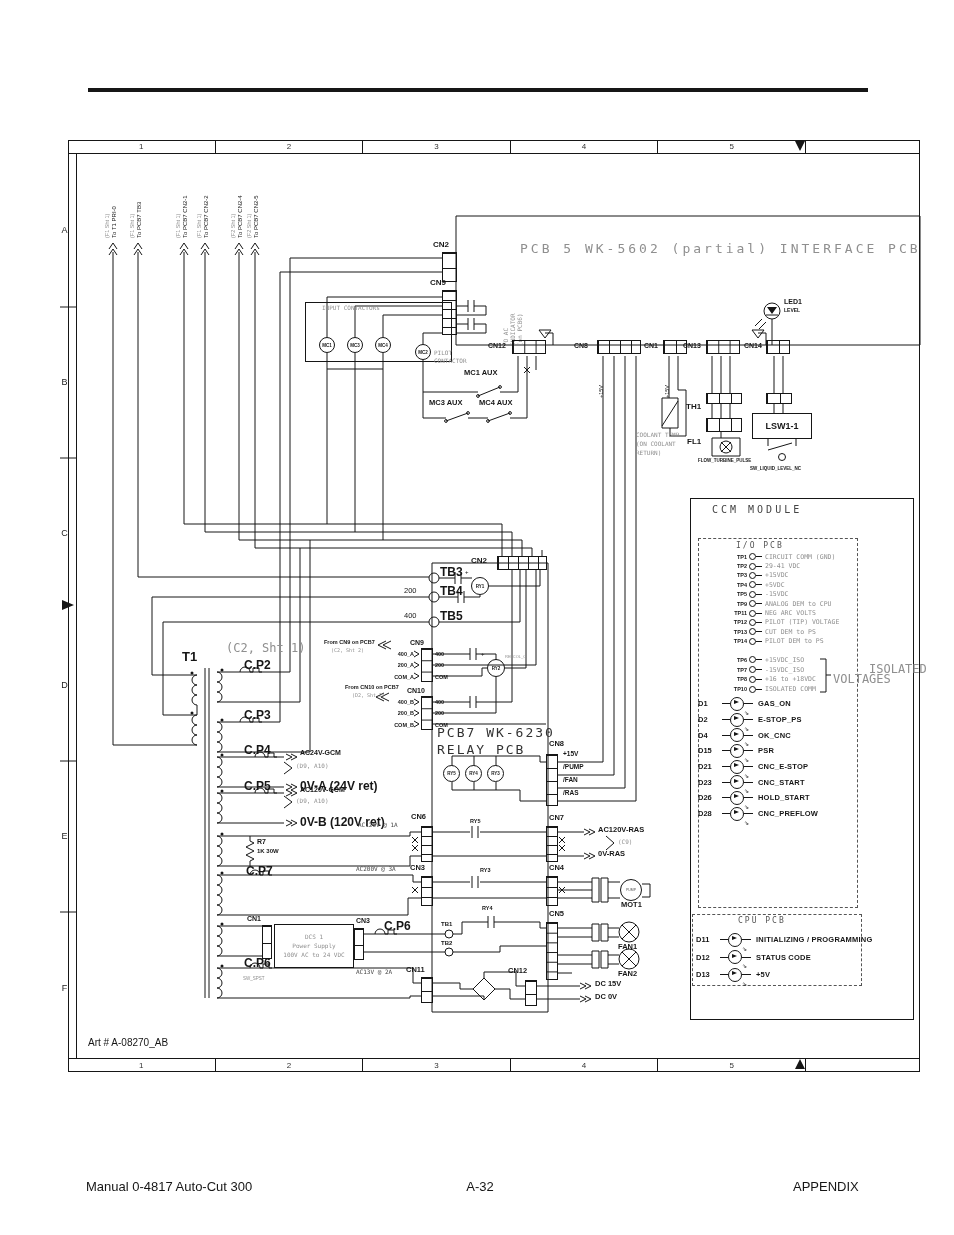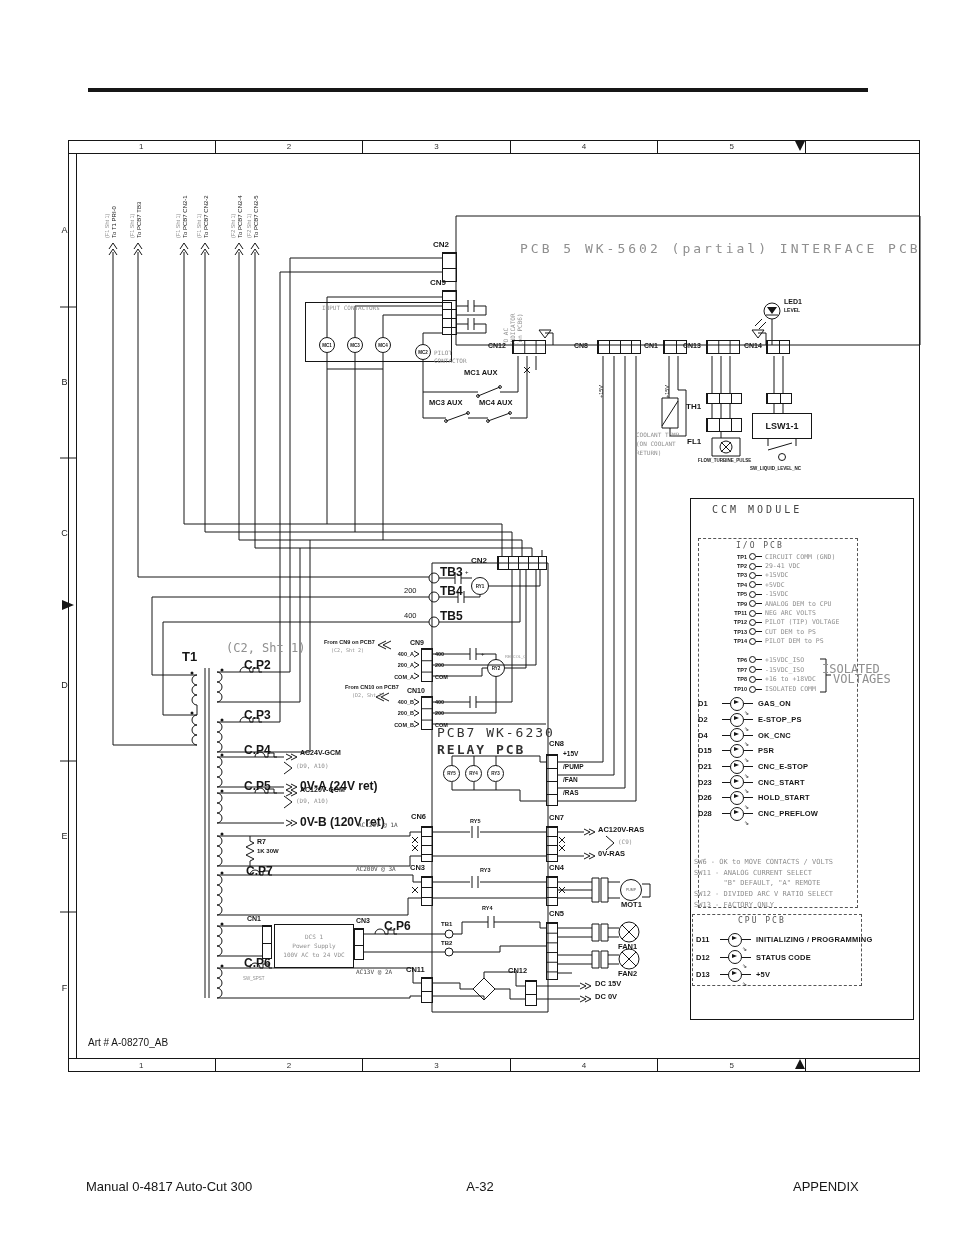--- a/index.html
+++ b/index.html
@@ -323,21 +323,21 @@
         <span class="tpd"></span>
         <span class="tpl">+16 to +18VDC</span>
       </div>
       <div class="tprow">
         <span class="tpid">TP10</span>
         <span class="tpc"></span>
         <span class="tpd"></span>
         <span class="tpl">ISOLATED COMM</span>
       </div>
   </div>
-  <div class="L m g d65" style="left:822px;top:663px;">ISOLATED</div>
+  <div class="L m g d65" style="left:869px;top:663px;">ISOLATED</div>
   <div class="L m g d65" style="left:833px;top:673px;">VOLTAGES</div>
   <div class="drows">
     <div class="drow">
         <span class="did">D1</span>
         <span class="dwl"></span>
         <span class="lsym"></span>
         <span class="dwr"></span>
         <span class="dlabel">GAS_ON</span>
       </div>
       <div class="drow">
@@ -382,23 +382,20 @@
         <span class="dwr"></span>
         <span class="dlabel">HOLD_START</span>
       </div>
       <div class="drow">
         <span class="did">D28</span>
         <span class="dwl"></span>
         <span class="lsym"></span>
         <span class="dwr"></span>
         <span class="dlabel">CNC_PREFLOW</span>
       </div>
-  </div>
-  <div class="swn">
-    <div>SW6 - OK to MOVE CONTACTS / VOLTS</div><div>SW11 - ANALOG CURRENT SELECT</div><div>       "B" DEFAULT, "A" REMOTE</div><div>SW12 - DIVIDED ARC V RATIO SELECT</div><div>SW13 - FACTORY ONLY</div>
   </div>
   <div class="dashdot" style="left:692px;top:914px;width:170px;height:72px;"></div>
   <div class="L m d8" style="left:738px;top:917px;letter-spacing:2px;color:#555;">CPU PCB</div>
   <div class="crows">
     <div class="drow">
         <span class="did">D11</span>
         <span class="dwl"></span>
         <span class="lsym"></span>
         <span class="dwr"></span>
         <span class="dlabel">INITIALIZING / PROGRAMMING</span>
@@ -441,21 +438,21 @@
   <div class="L b d65" style="left:244px;top:957px;">C.P6</div>
   <div class="L g d4" style="left:243px;top:977px;">SW_SPST</div>
   <div class="L b d7" style="left:300px;top:749px;">AC24V-GCM</div>
   <div class="L m g d6" style="left:296px;top:763px;">(D9, A10)</div>
   <div class="L b d65" style="left:300px;top:780px;">0V-A (24V ret)</div>
   <div class="L b d7" style="left:300px;top:786px;">AC120V-GCM</div>
   <div class="L m g d6" style="left:296px;top:798px;">(D9, A10)</div>
   <div class="L b d65" style="left:300px;top:816px;">0V-B (120V ret)</div>
 
   <div class="L m d11" style="left:437px;top:726px;letter-spacing:2px;color:#333;">PCB7 WK-6230</div>
-  <div class="L m d11" style="left:437px;top:743px;letter-spacing:2px;color:#333;font-weight:bold;">RELAY PCB</div>
+  <div class="L m d11" style="left:437px;top:743px;letter-spacing:2px;color:#333;">RELAY PCB</div>
   <div class="ch" style="left:497px;top:556px;width:50px;height:14px;--p:10px;"></div>
   <div class="L b d8" style="left:471px;top:557px;">CN2</div>
   <div class="L b d65" style="left:440px;top:566px;">TB3</div>
   <div class="L b d65" style="left:440px;top:585px;">TB4</div>
   <div class="L b d65" style="left:440px;top:610px;">TB5</div>
   <div class="L d75" style="left:404px;top:587px;">200</div>
   <div class="L d75" style="left:404px;top:612px;">400</div>
   <div class="circ" style="left:471px;top:577px;width:18px;height:18px;font:bold 4.5px 'Liberation Sans',sans-serif;">RY1</div>
   <div class="L d6" style="left:465px;top:569px;">+</div>
   <div class="circ" style="left:487px;top:659px;width:18px;height:18px;font:bold 4.5px 'Liberation Sans',sans-serif;">RY2</div>

